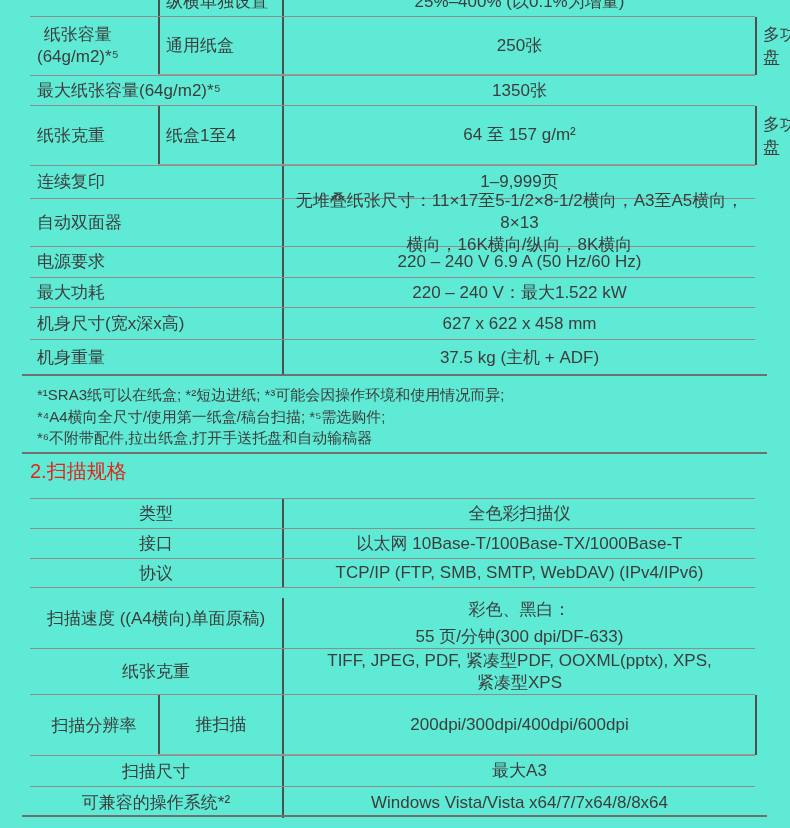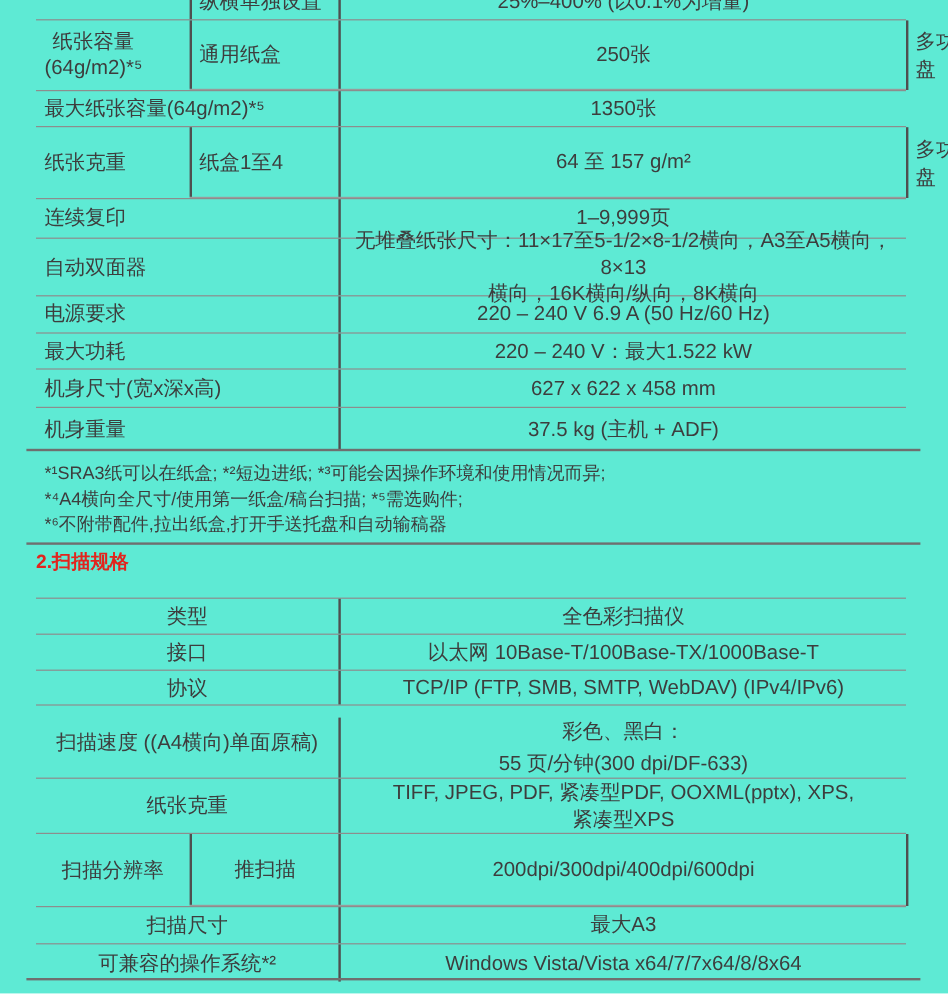--- a/index.html
+++ b/index.html
@@ -37,21 +37,21 @@
   .cen{justify-content:center;text-align:center;}
   .val{justify-content:center;text-align:center;white-space:pre-line;line-height:22px;padding:0 4px;}
   .val.lh27{line-height:27px;margin-top:10px;}
   .h29{height:29px}.h30{height:30px}.h31{height:31px}.h32{height:32px}.h33{height:33px}
   .h35{height:35px}.h46{height:46px}.h48{height:48px}.h59{height:59px}.h60{height:60px}.h61{height:61px}
   .rule{position:absolute;left:22px;width:745px;height:2px;background:var(--rule);}
   #rule-1{top:374px;}
   #rule-2{top:452px;}
   #rule-3{top:815px;}
   #footnotes{position:absolute;left:5px;top:384px;font-size:15px;line-height:21.5px;color:var(--text);margin-left:32px;}
-  #section-heading{position:absolute;left:30px;top:458px;font-size:16px;font-weight:700;color:var(--red);}
+  #section-heading{position:absolute;left:30px;top:458px;font-size:20px;font-weight:400;color:var(--red);}
 </style>
 </head>
 <body>
 
 <div id="screen">
 
   <div class="tbl" id="copy-table">
 
     <div class="row h30">
       <div class="cell c1"></div>

